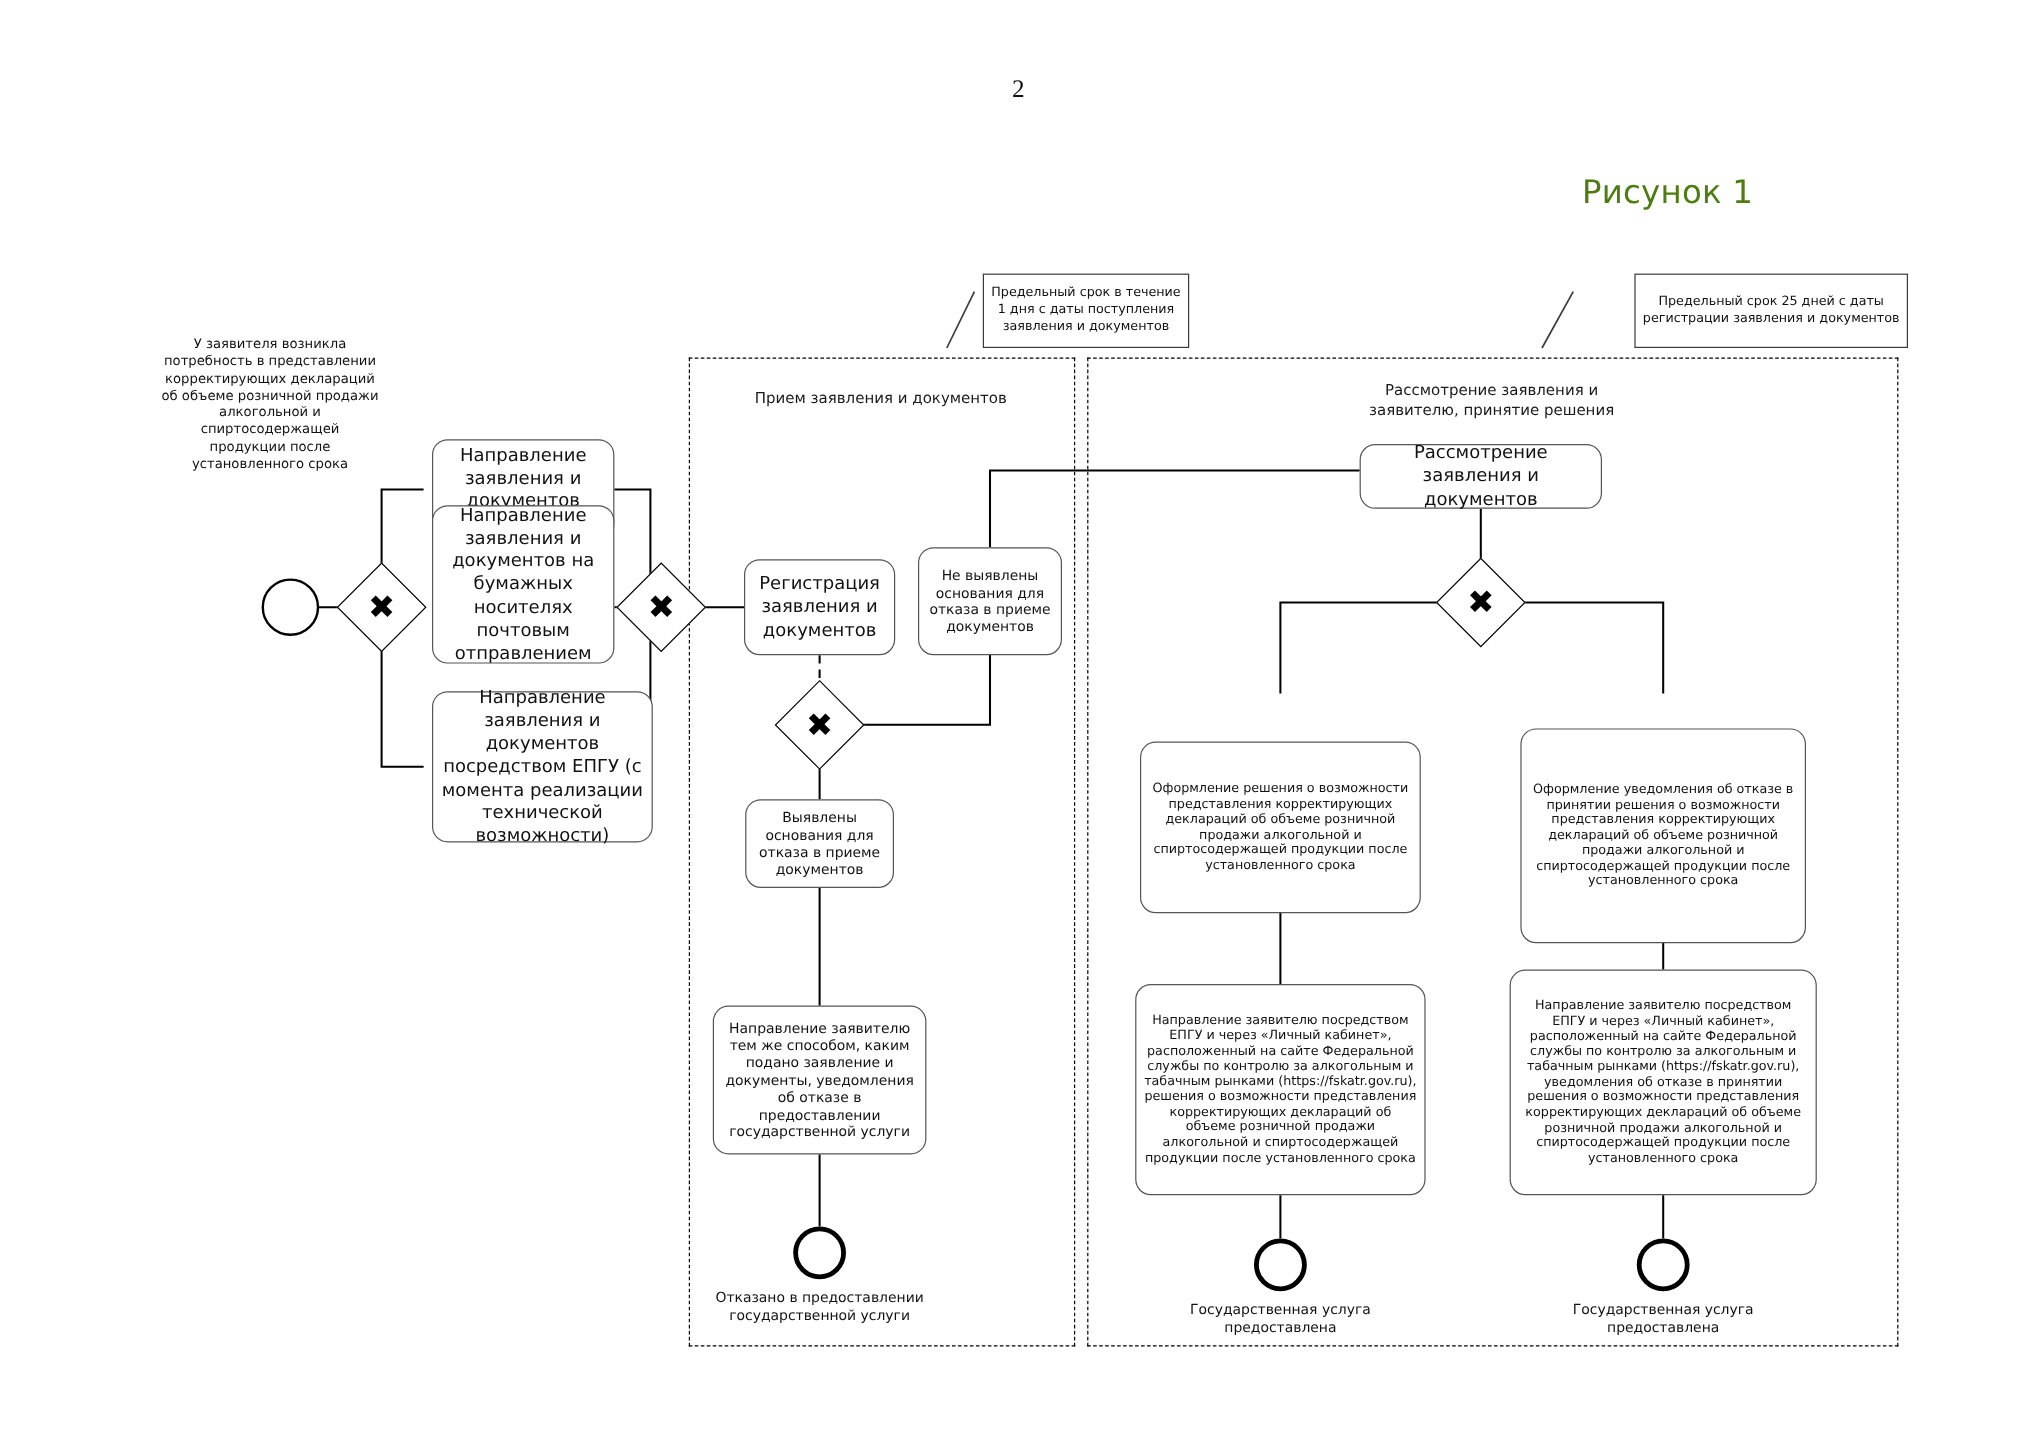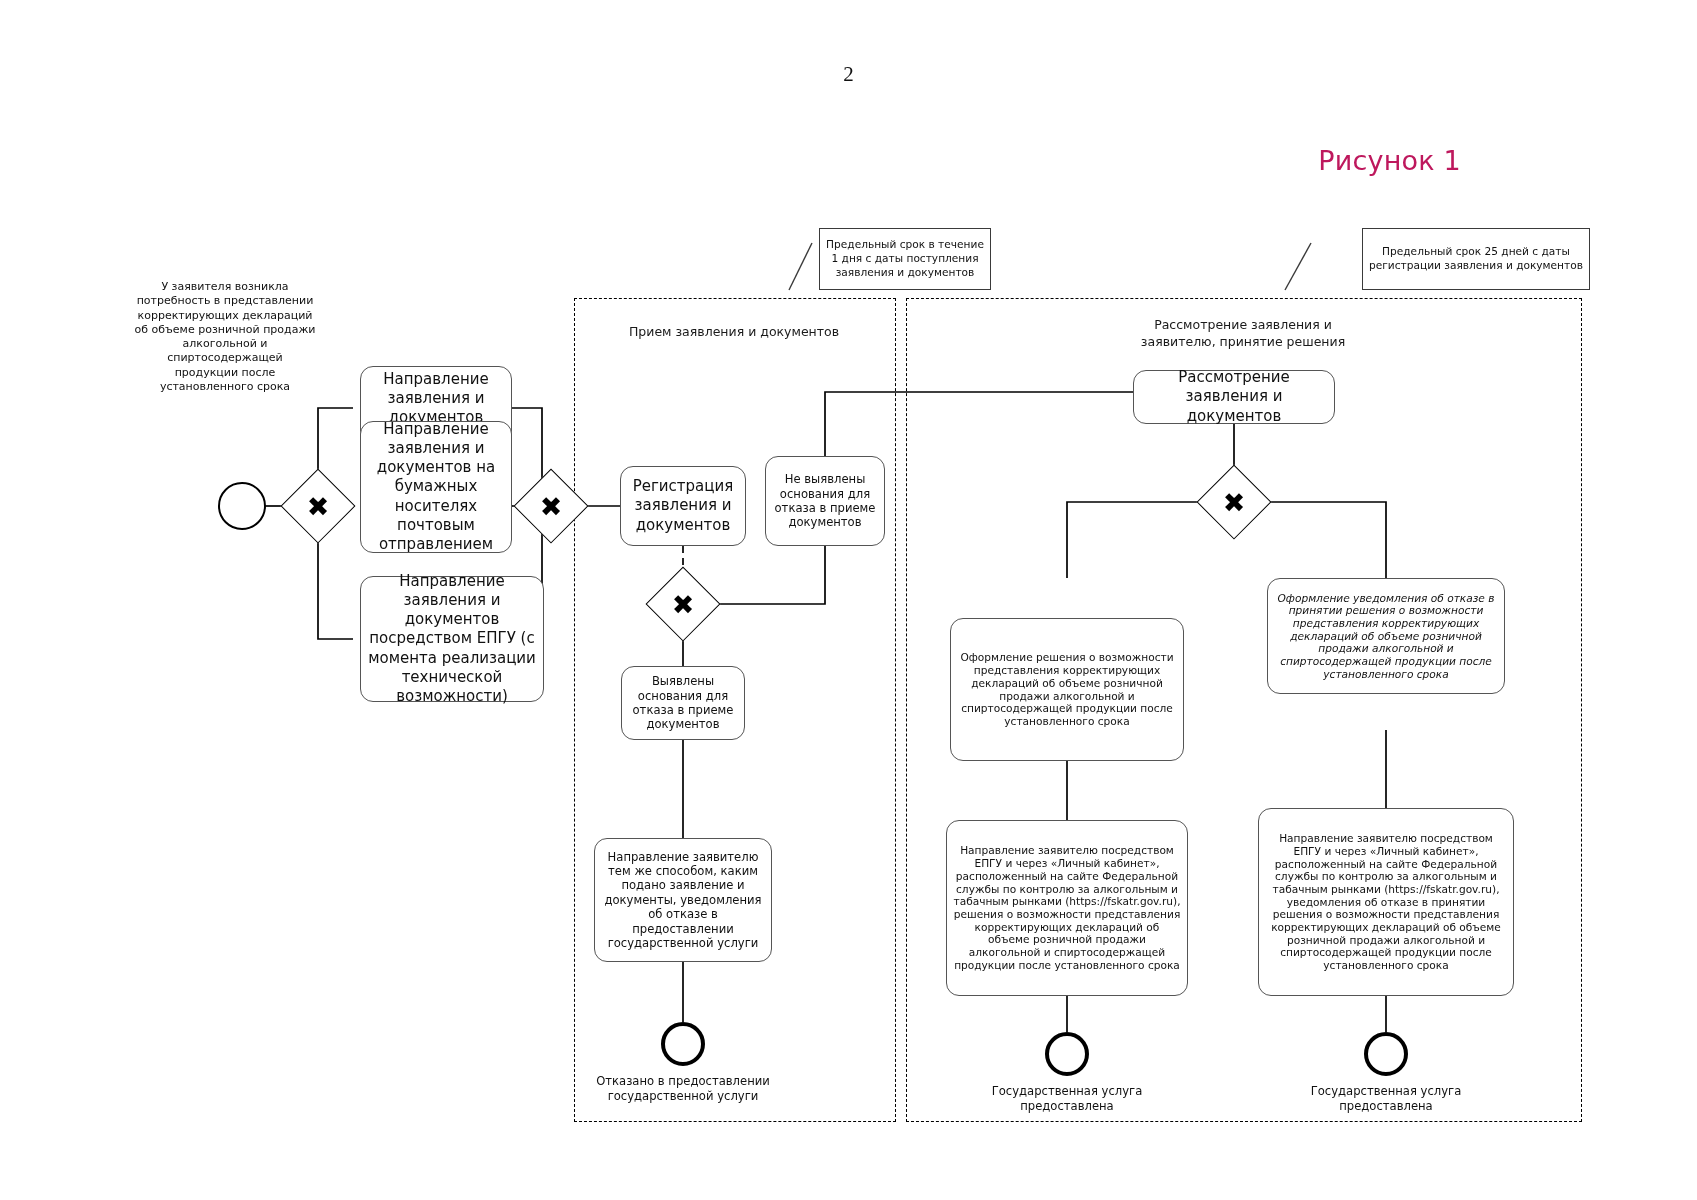--- a/index.html
+++ b/index.html
@@ -12,21 +12,21 @@
   .page{position:absolute;inset:0;}
 
   
   .page-number{
     position:absolute;left:0;right:0;top:62px;text-align:center;
     font-family:"Liberation Serif","DejaVu Serif",serif;
     font-size:21px;color:#111;
   }
   .figure-title{
     position:absolute;right:236px;top:145px;
-    font-size:27px;color:#be185d;letter-spacing:.2px;text-align:center;
+    font-size:27px;color:#4d7c0f;letter-spacing:.2px;text-align:center;
   }
 
   
   .lane{
     position:absolute;border:1.6px dashed #000;background:transparent;
   }
   .lane-title{
     position:absolute;text-align:center;font-size:12.5px;line-height:1.35;
     color:#1a1a1a;width:340px;
   }
@@ -204,21 +204,21 @@
   <div class="node small" style="left:765px;top:456px;width:120px;height:90px;">Не выявлены основания для отказа в приеме документов</div>
 
   <div class="node small" style="left:621px;top:666px;width:124px;height:74px;">Выявлены основания для отказа в приеме документов</div>
 
   <div class="node small" style="left:594px;top:838px;width:178px;height:124px;">Направление заявителю тем же способом, каким подано заявление и документы, уведомления об отказе в предоставлении государственной услуги</div>
 
   <div class="node" style="left:1133px;top:370px;width:202px;height:54px;">Рассмотрение заявления и документов</div>
 
   <div class="node tiny" style="left:950px;top:578px;width:234px;height:143px;margin-top:40px;">Оформление решения о возможности представления корректирующих деклараций  об объеме розничной продажи алкогольной и спиртосодержащей продукции после установленного срока</div>
 
-  <div class="node tiny" style="left:1267px;top:578px;width:238px;height:116px;font-style:italic;">Оформление уведомления об отказе в принятии решения о возможности представления корректирующих деклараций об объеме розничной продажи алкогольной и спиртосодержащей продукции после установленного срока</div>
+  <div class="node tiny" style="left:1267px;top:607px;width:238px;height:179px;">Оформление уведомления об отказе в принятии решения о возможности представления корректирующих деклараций об объеме розничной продажи алкогольной и спиртосодержащей продукции после установленного срока</div>
 
   <div class="node tiny" style="left:946px;top:820px;width:242px;height:176px;">Направление заявителю посредством ЕПГУ и  через «Личный кабинет», расположенный на сайте Федеральной службы по контролю за алкогольным и табачным рынками (https://fskatr.gov.ru), решения  о возможности представления корректирующих деклараций  об объеме розничной продажи алкогольной и спиртосодержащей продукции после установленного срока</div>
 
   <div class="node tiny" style="left:1258px;top:808px;width:256px;height:188px;">Направление заявителю посредством ЕПГУ и  через «Личный кабинет», расположенный на сайте Федеральной службы по контролю за алкогольным и табачным рынками (https://fskatr.gov.ru), уведомления об отказе в принятии решения о возможности представления корректирующих деклараций  об объеме розничной продажи алкогольной и спиртосодержащей продукции после установленного срока</div>
 
   <div class="event end" style="left:661px;top:1022px;width:44px;height:44px;"></div>
   <div class="elabel" style="left:583px;top:1074px;width:200px;">Отказано в предоставлении государственной услуги</div>
 
   <div class="event end" style="left:1045px;top:1032px;width:44px;height:44px;"></div>
   <div class="elabel" style="left:967px;top:1084px;width:200px;">Государственная услуга предоставлена</div>

